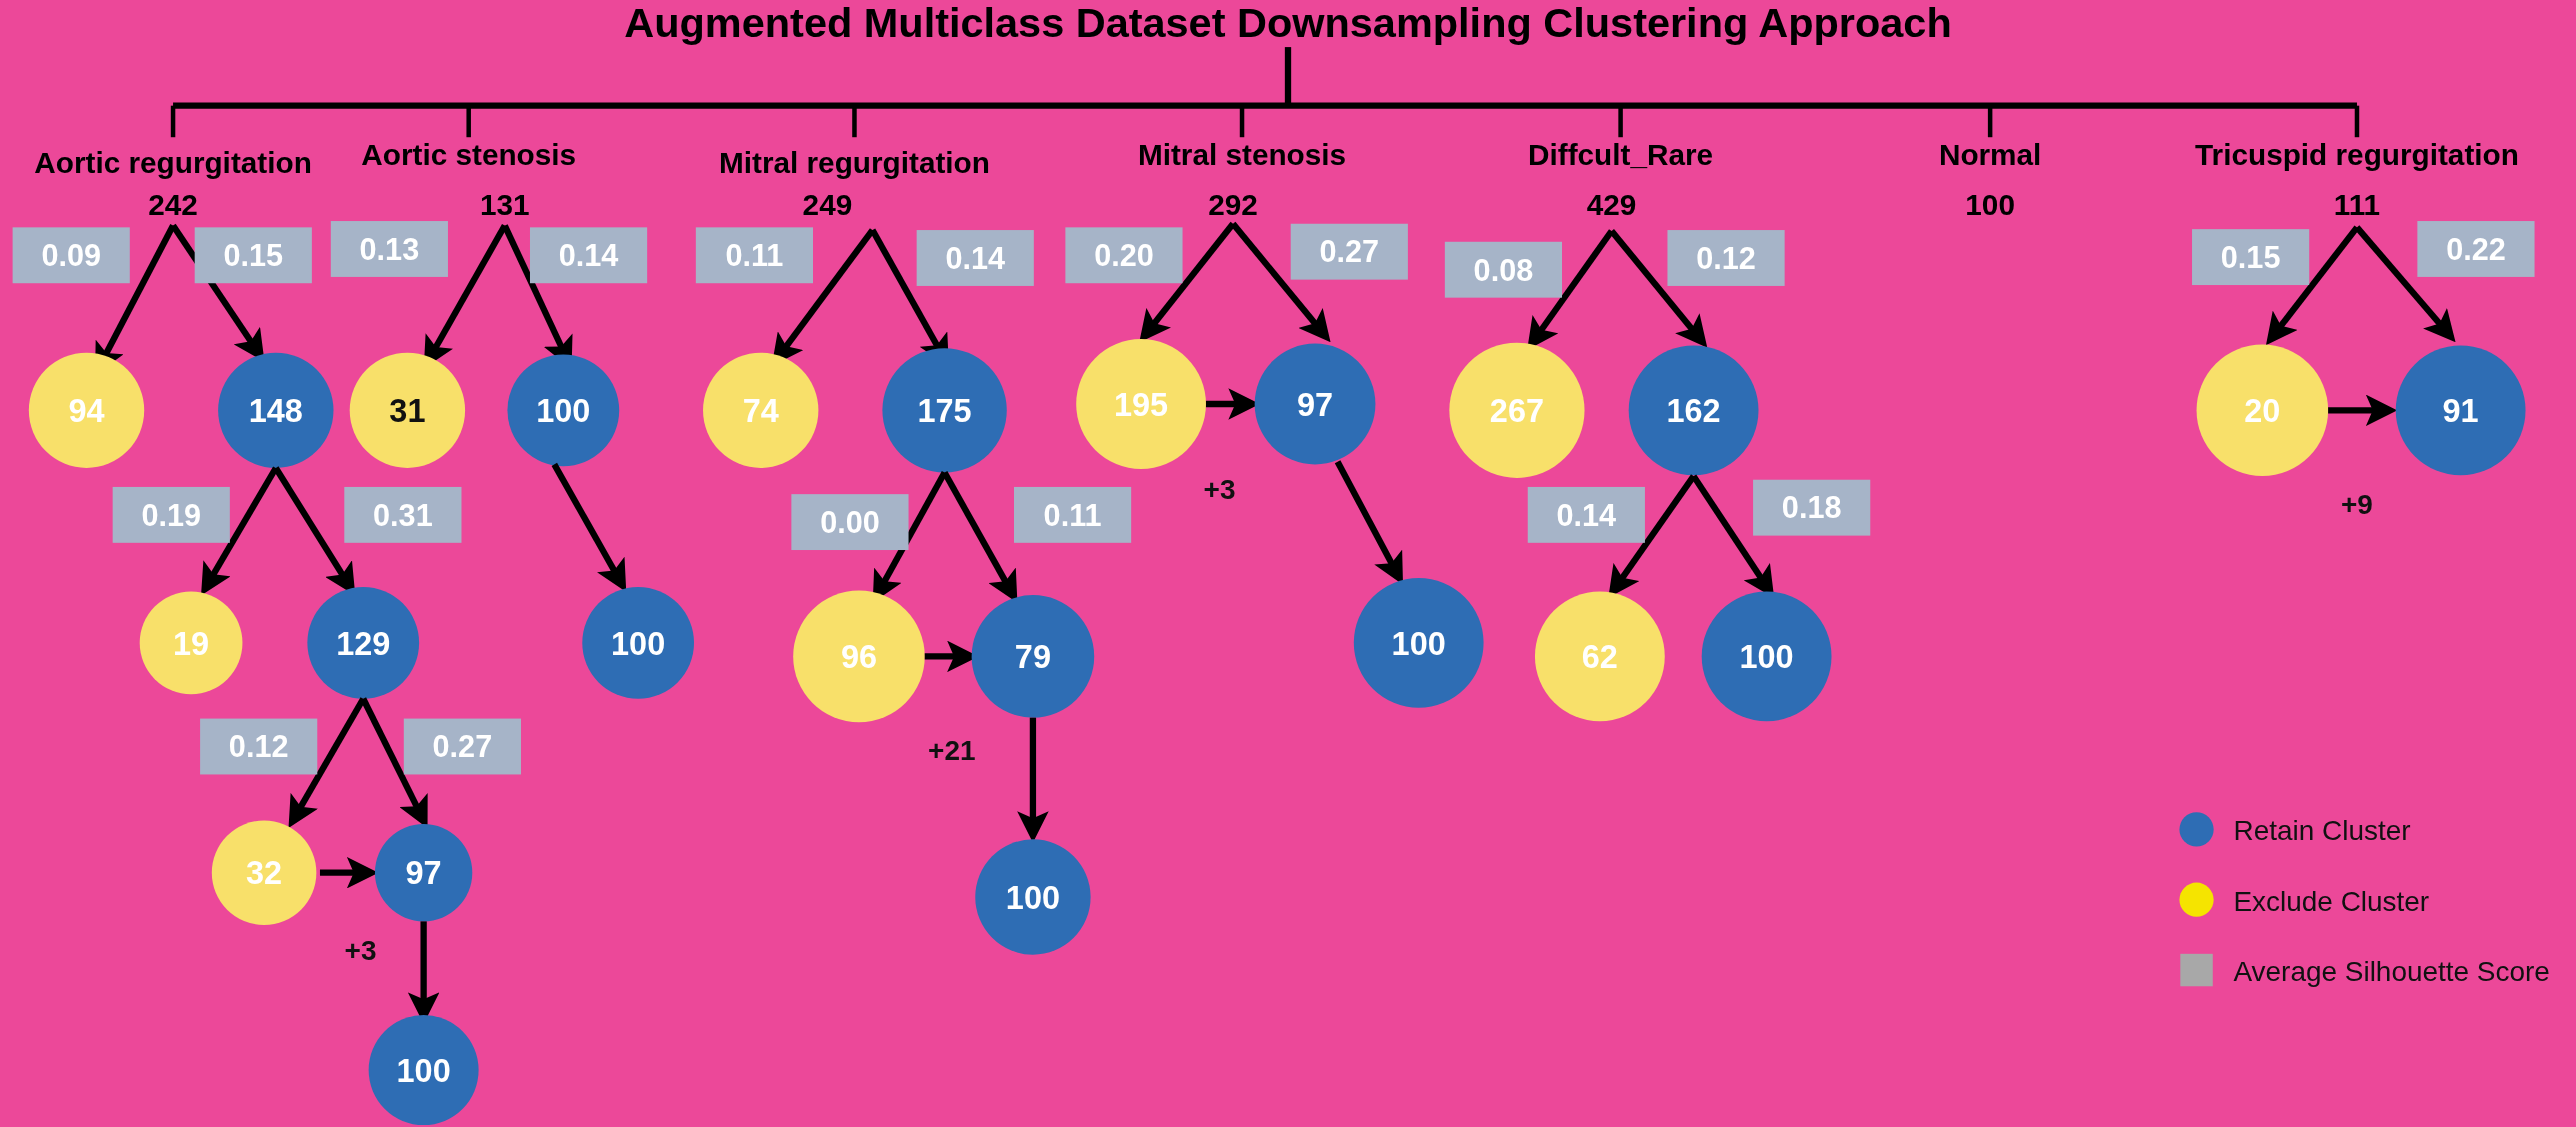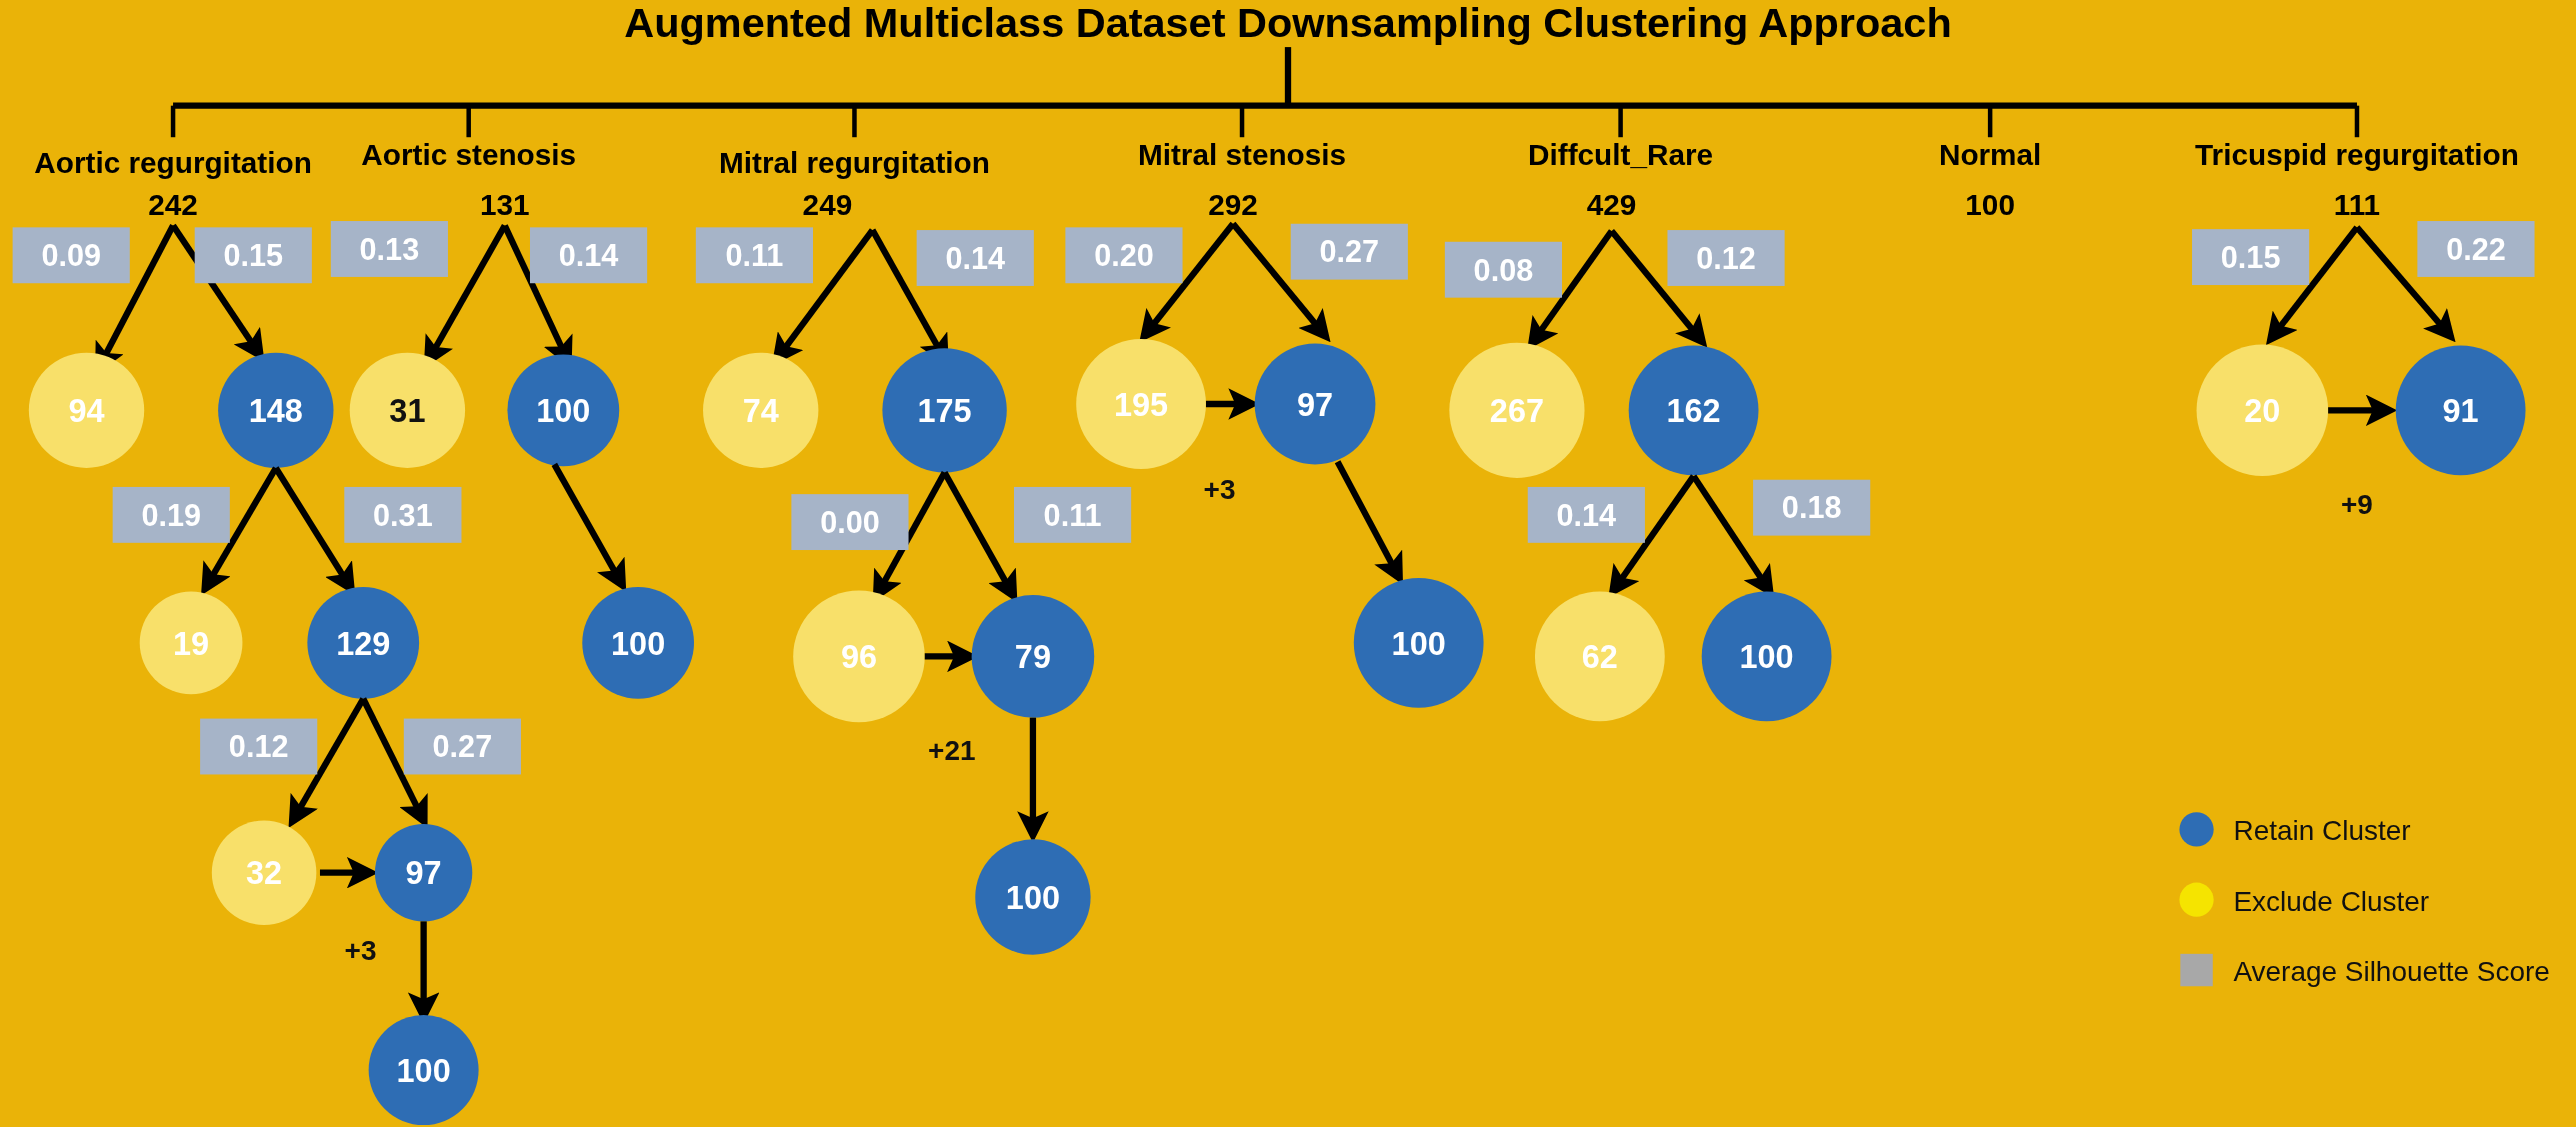--- a/index.html
+++ b/index.html
@@ -7,21 +7,21 @@
     padding: 0;
     background: #ffffff;
   }
   body {
     font-family: "Liberation Sans", sans-serif;
   }
   #root {
     position: relative;
     width: 2576px;
     height: 1128px;
-    background: #eab308;
+    background: #ec4899;
     overflow: hidden;
   }
   #diagram {
     position: absolute;
     top: 0; left: 0;
     width: 2576px;
     height: 1128px;
   }
   .title-text {
     font-family: "Liberation Sans", sans-serif;

